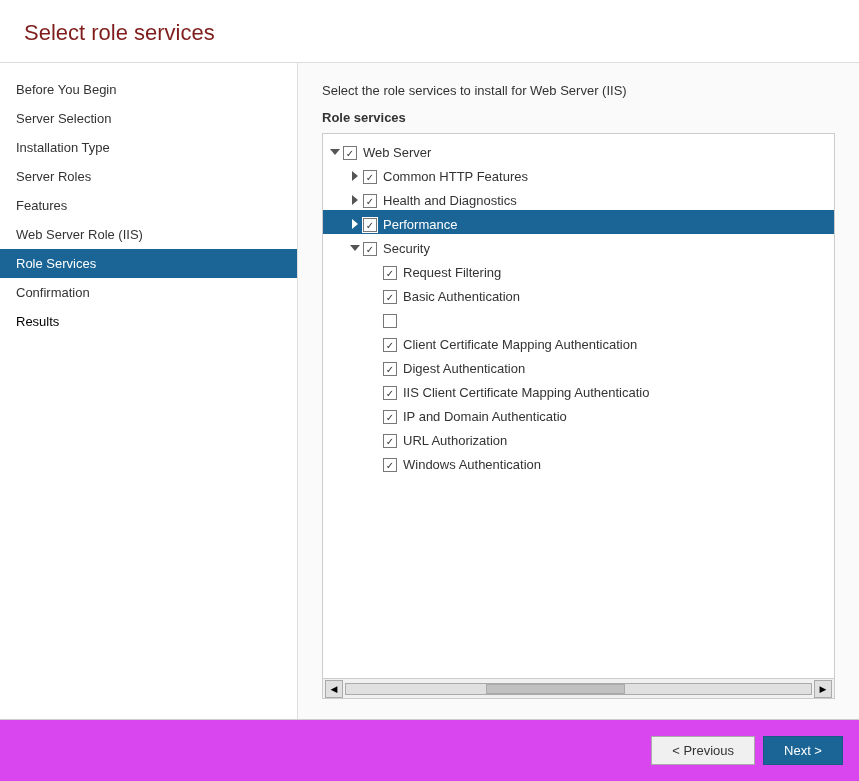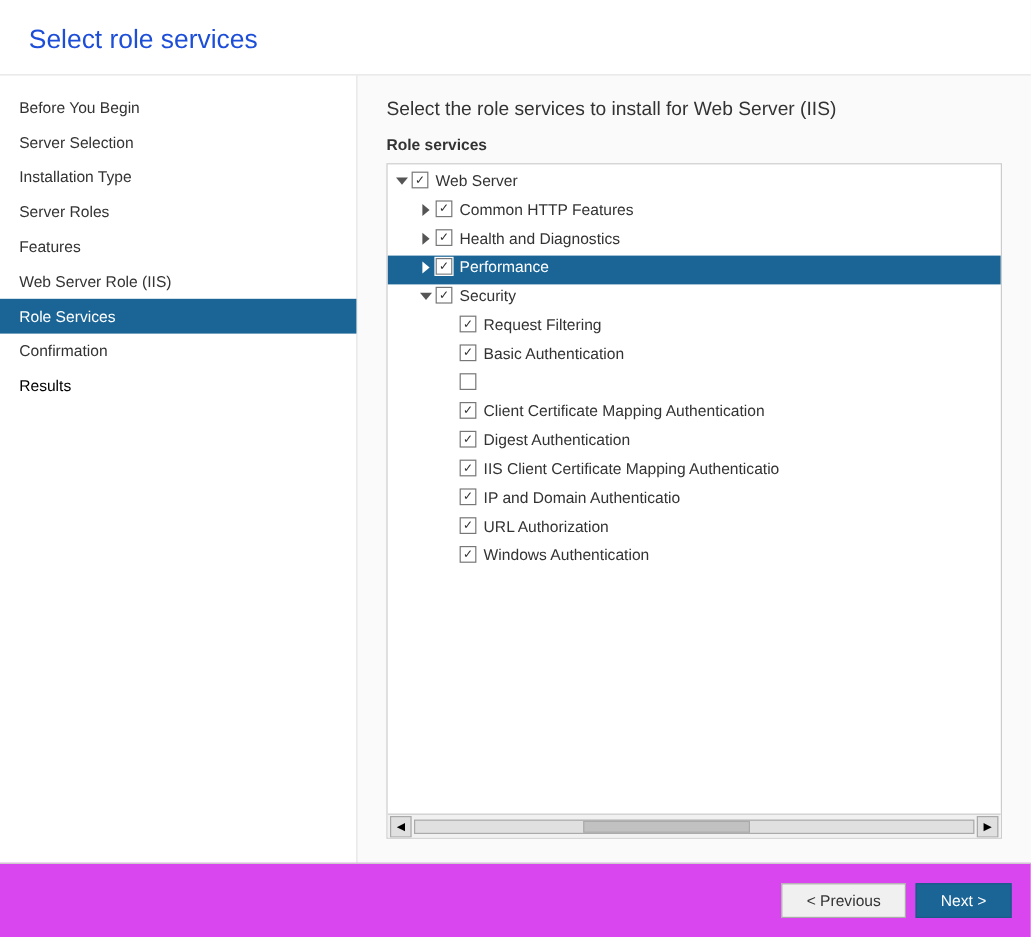--- a/index.html
+++ b/index.html
@@ -18,21 +18,21 @@
       display: flex;
       flex-direction: column;
     }
     .title-bar {
       padding: 20px 24px 16px 24px;
       background: #fff;
     }
     .title-bar h1 {
       font-size: 22px;
       font-weight: 300;
-      color: #1d4ed8;
+      color: #7f1d1d;
     }
     .content-area {
       display: flex;
       flex: 1;
       border-top: 1px solid #ddd;
     }
     .sidebar {
       width: 298px;
       background: #fff;
       padding: 12px 0;
@@ -52,21 +52,21 @@
       color: #000000;
     }
     .main-panel {
       flex: 1;
       padding: 20px 24px;
       background: #fafafa;
       display: flex;
       flex-direction: column;
     }
     .panel-subtitle {
-      font-size: 16px;
+      font-size: 13px;
       color: #333;
       margin-bottom: 12px;
     }
     .role-services-label {
       font-size: 13px;
       font-weight: 600;
       color: #333;
       margin-bottom: 8px;
     }
     .tree-container {
@@ -126,21 +126,21 @@
     .h-scroll-thumb {
       position: absolute;
       left: 30%;
       width: 30%;
       height: 100%;
       background: #c1c1c1;
       border: 1px solid #aaa;
     }
     .tree-item {
       display: flex;
-      align-items: flex-start;
+      align-items: flex-end;
       padding: 2px 4px 2px 0;
       font-size: 13px;
       color: #333;
       height: 24px;
       white-space: nowrap;
     }
     .tree-item.selected {
       background: #1a6496;
       color: #fff;
     }

